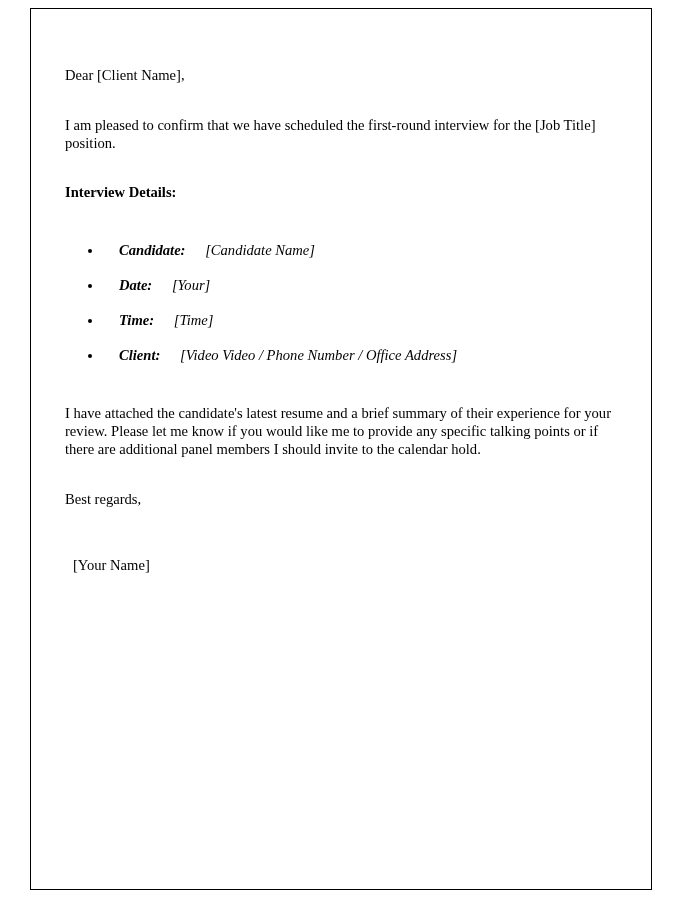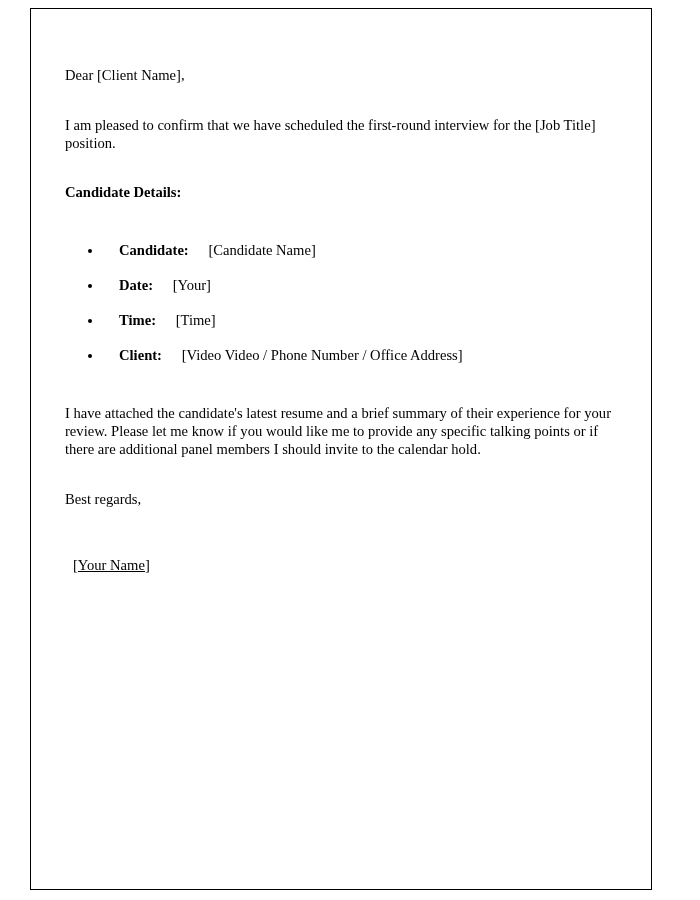--- a/index.html
+++ b/index.html
@@ -26,38 +26,39 @@
     line-height: 1.22;
   }
   .para {
     margin: 0 0 16px 0;
     max-width: 590px;
   }
   .bold { font-weight: bold; }
   ul.details-list {
     margin: 0 0 16px 0;
     padding-left: 46px;
+    font-style: italic;
   }
   ul.details-list li {
     margin: 0 0 1px 0;
   }
-  .sig-line { margin: 0; text-decoration: underline; }
+  .sig-line { margin: 0; }
   .closing { margin-bottom: 24px; }
 </style>
 </head>
 <body>
 
 <div class="page-frame">
   <div class="letter-body">
 
     <p class="para">Dear [Client Name],</p>
 
     <p class="para">I am pleased to confirm that we have scheduled the first-round interview for the [Job Title] position.</p>
 
-    <p class="para bold">Candidate Details:</p>
+    <p class="para bold">Interview Details:</p>
 
     <ul class="details-list">
       <li>
         <span class="bold">Candidate:</span>
         <span>[Candidate Name]</span>
       </li>
       <li>
         <span class="bold">Date:</span>
         <span>[Your]</span>
       </li>

